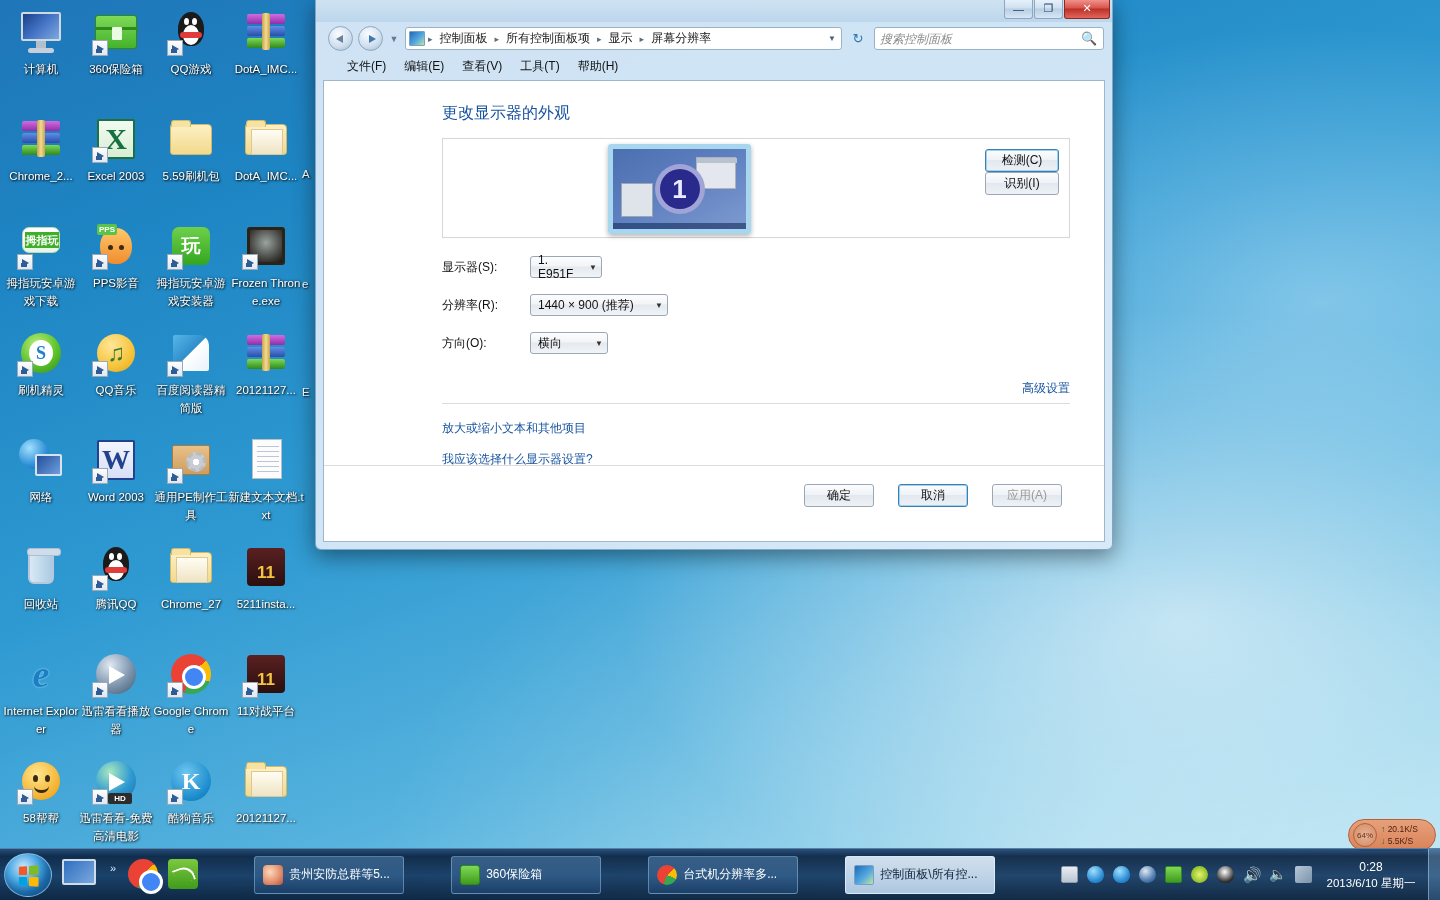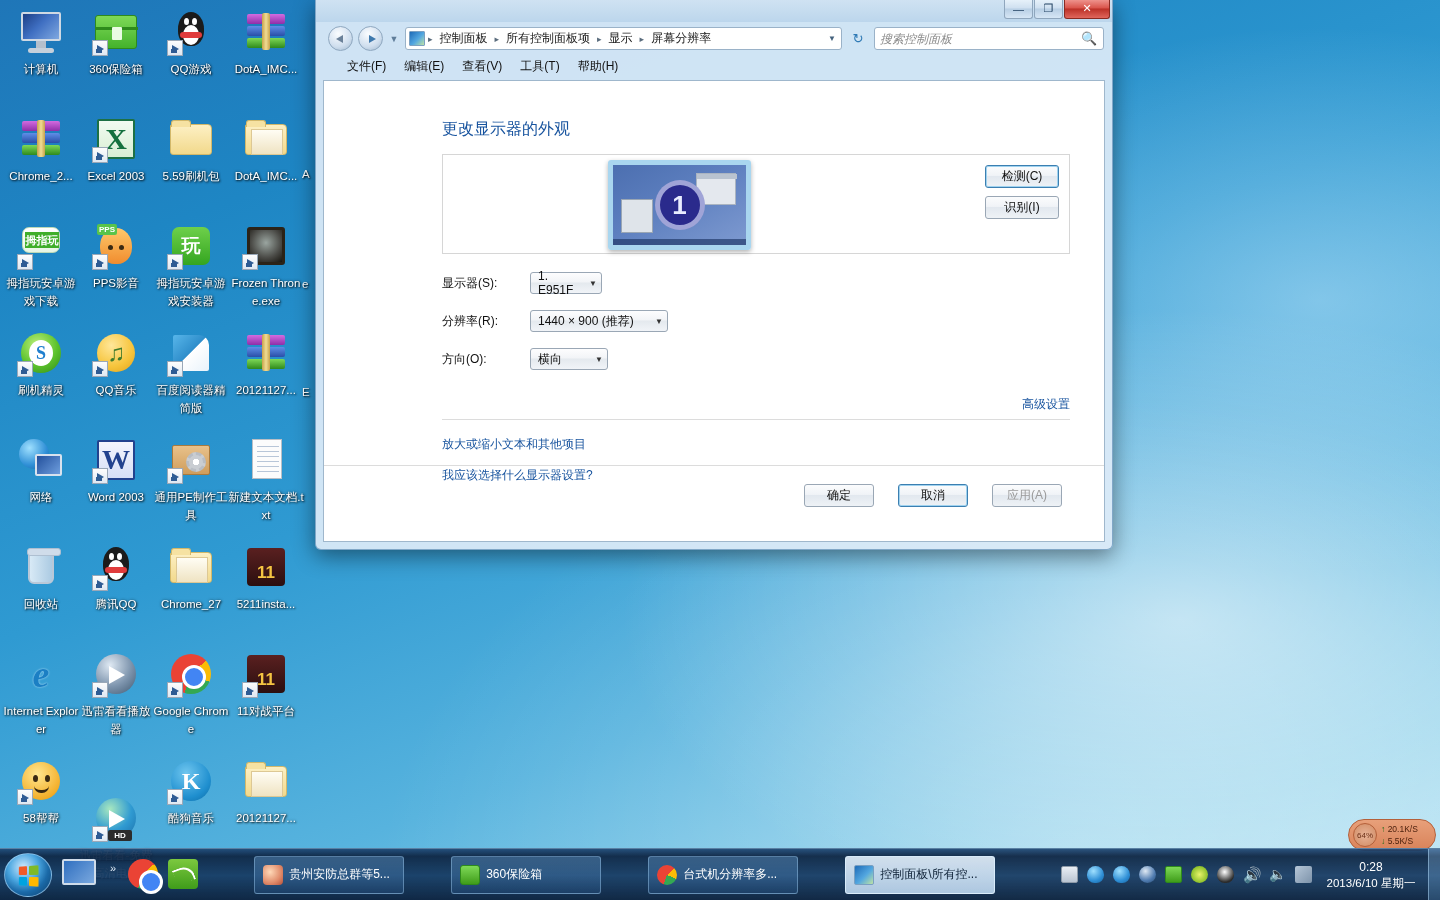--- a/index.html
+++ b/index.html
@@ -337,21 +337,21 @@
   #menubar {
     height: 22px; display: flex; align-items: center; gap: 0; padding-left: 22px;
     font-size: 12px; color: #111;
   }
   #menubar span { padding: 2px 9px; cursor: pointer; }
   #content {
     position: absolute; left: 7px; right: 7px; top: 80px; bottom: 7px;
     background: #fff; border: 1px solid #9fb7cc;
   }
   #content-inner { padding: 22px 34px 0 118px; position: relative; height: 100%; }
-  #page-title-el { font-size: 16px; color: #17539e; margin-bottom: 14px; margin-top: 16px; }
+  #page-title-el { font-size: 16px; color: #17539e; margin-bottom: 14px; }
   #preview-box {
     height: 100px; border: 1px solid #d6d6d6; position: relative; margin-bottom: 18px;
   }
   #monitor-thumb {
     position: absolute; left: 165px; top: 5px; width: 143px; height: 90px;
     border: 5px solid #a9d6ef; border-radius: 3px;
     background: linear-gradient(150deg, #4c6fb0 0%, #5d7fbf 45%, #7e9ad0 100%);
     box-shadow: 0 2px 5px rgba(0,0,0,0.3);
   }
   #monitor-thumb .num {
@@ -369,21 +369,21 @@
   }
   #monitor-thumb .fakewin2 {
     position: absolute; left: 8px; bottom: 12px; width: 32px; height: 34px;
     background: #dfe4ea; border: 1px solid #9aa6b4;
   }
   #monitor-thumb .tbar {
     position: absolute; left: 0; bottom: 0; width: 100%; height: 6px; background: rgba(28,52,100,.65);
   }
   #preview-btns { position: absolute; right: 10px; top: 10px; }
   .win-button {
-    display: block; width: 74px; height: 23px; margin-bottom: 8px;
+    display: block; width: 74px; height: 23px; 
     font-size: 12px; color: #111; cursor: pointer;
     background: linear-gradient(#fbfcfd 0%, #f0f3f7 45%, #e2e8ef 50%, #eef2f6 100%);
     border: 1px solid #9aa7b5; border-radius: 3px;
     font-family: "Liberation Sans", sans-serif;
   }
   .win-button.focus { border-color: #3c7fb1; box-shadow: 0 0 0 1px #9fd2ef inset; }
   .win-button:disabled { color: #9a9a9a; }
   .form-row { display: flex; align-items: center; margin-bottom: 16px; }
   .form-row label { width: 88px; font-size: 12px; color: #111; }
   .w-select {
@@ -694,21 +694,21 @@
     <div class="desk-icon" style="left: 3px; top: 749px;"><span class="ico">
         <span class="art">
           <span class="bangbang">
             <span class="e l"></span>
             <span class="e r"></span>
             <span class="m"></span>
           </span>
         </span>
         <span class="shortcut-arrow"></span>
       </span><span class="lbl">58帮帮</span></div>
-    <div class="desk-icon" style="left: 78px; top: 786px; text-decoration: underline;"><span class="ico">
+    <div class="desk-icon" style="left: 78px; top: 749px;"><span class="ico">
         <span class="art">
           <span class="thunder" style="background:radial-gradient(circle at 35% 28%,#a8e8c0,#2f9ad2 55%,#1c6fa8)"></span>
           <span class="hd-badge">HD</span>
         </span>
         <span class="shortcut-arrow"></span>
       </span><span class="lbl">迅雷看看-免费高清电影</span></div>
     <div class="desk-icon" style="left: 153px; top: 749px;"><span class="ico">
         <span class="art">
           <span class="kugou">K</span>
         </span>

